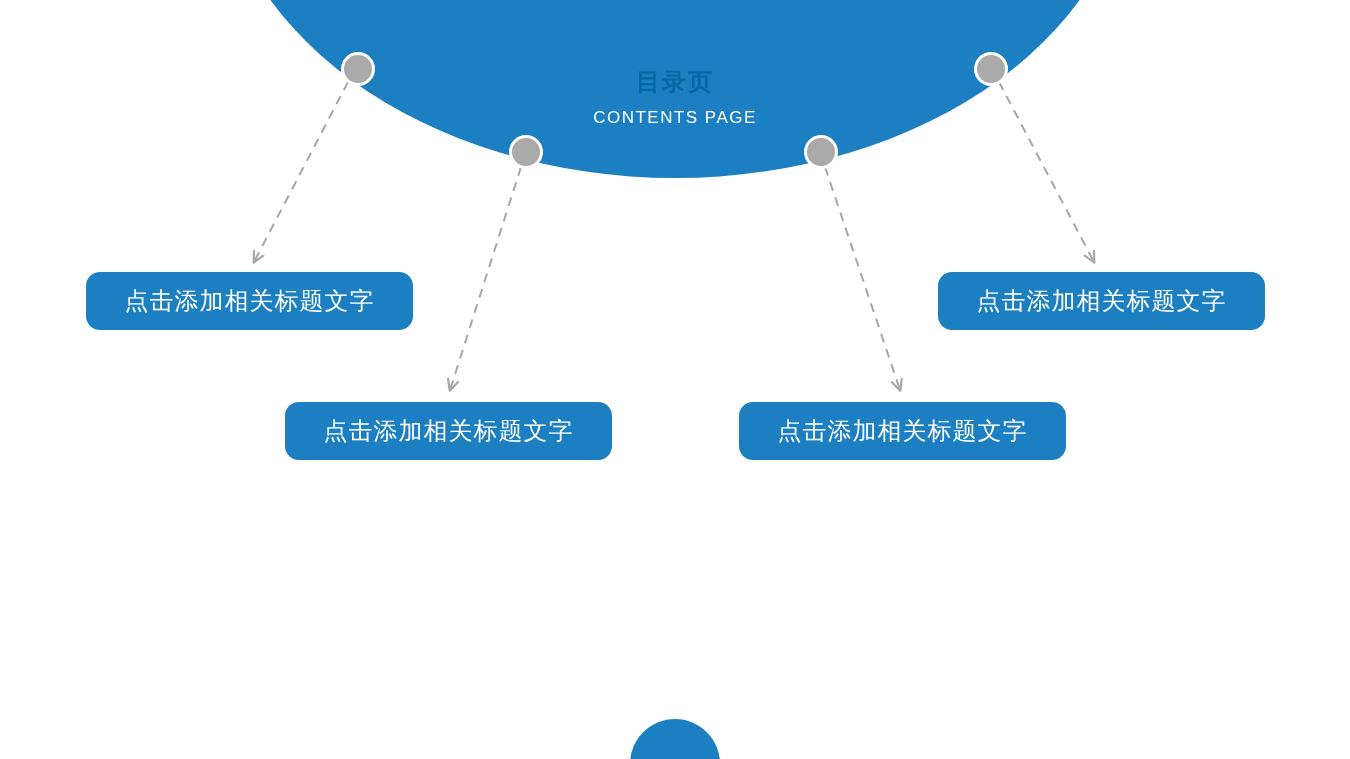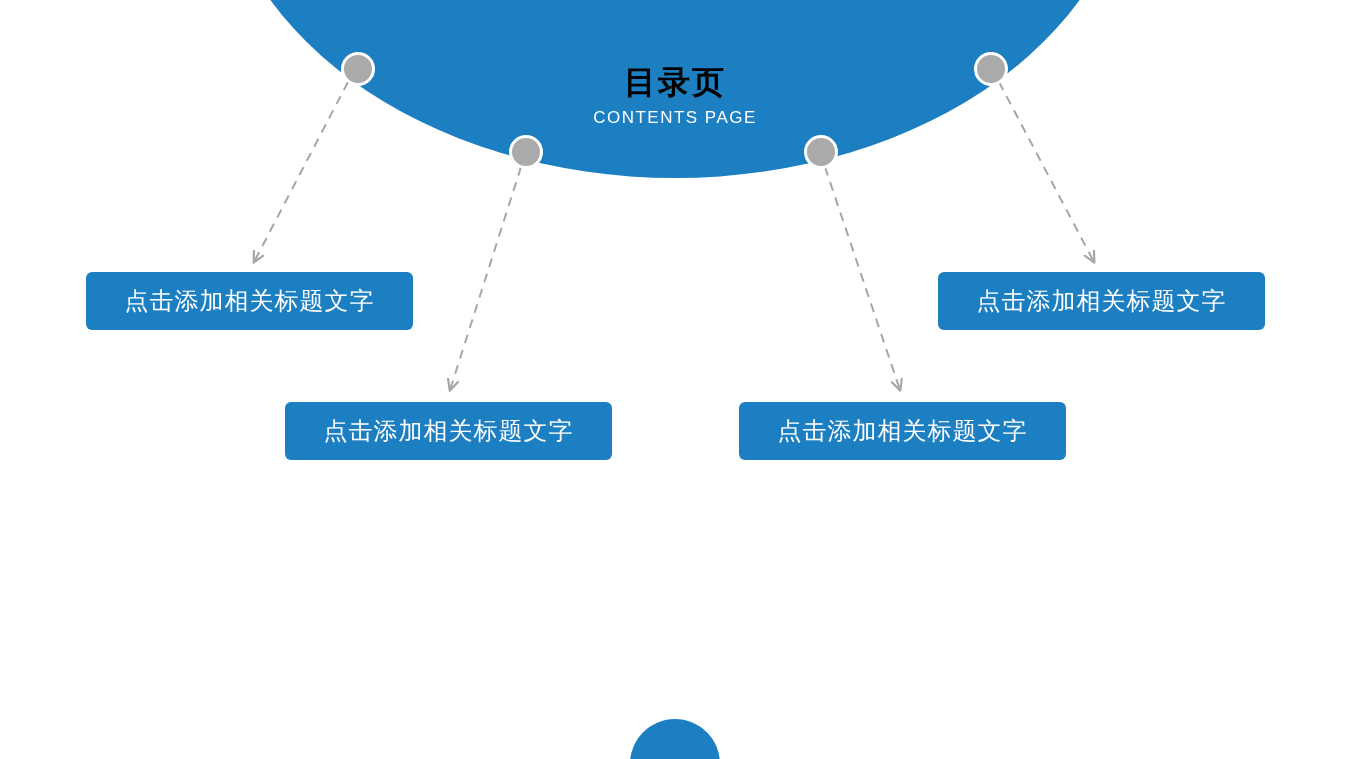--- a/index.html
+++ b/index.html
@@ -33,23 +33,23 @@
   
   .title-block {
     position: absolute;
     left: 0;
     top: 62px;
     width: 1350px;
     text-align: center;
     pointer-events: none;
   }
   .title-main {
-    font-size: 32px;
+    font-size: 24px;
     font-weight: bold;
-    color: #000000;
+    color: #0369a1;
     letter-spacing: 2px;
     line-height: 40px;
     display: block;
   }
   .title-sub {
     font-size: 17px;
     font-weight: normal;
     color: #ffffff;
     letter-spacing: 1.5px;
     line-height: 24px;
@@ -75,21 +75,21 @@
     top: 0;
     width: 1350px;
     height: 759px;
     pointer-events: none;
   }
 
   
   .content-box {
     position: absolute;
     background: #1b7fc2;
-    border-radius: 6px;
+    border-radius: 14px;
     color: #ffffff;
     font-size: 24px;
     display: flex;
     align-items: center;
     justify-content: center;
     letter-spacing: 1px;
     box-sizing: border-box;
   }
   .box-1 { left: 86px;  top: 272px; width: 327px; height: 58px; }
   .box-2 { left: 285px; top: 402px; width: 327px; height: 58px; }

